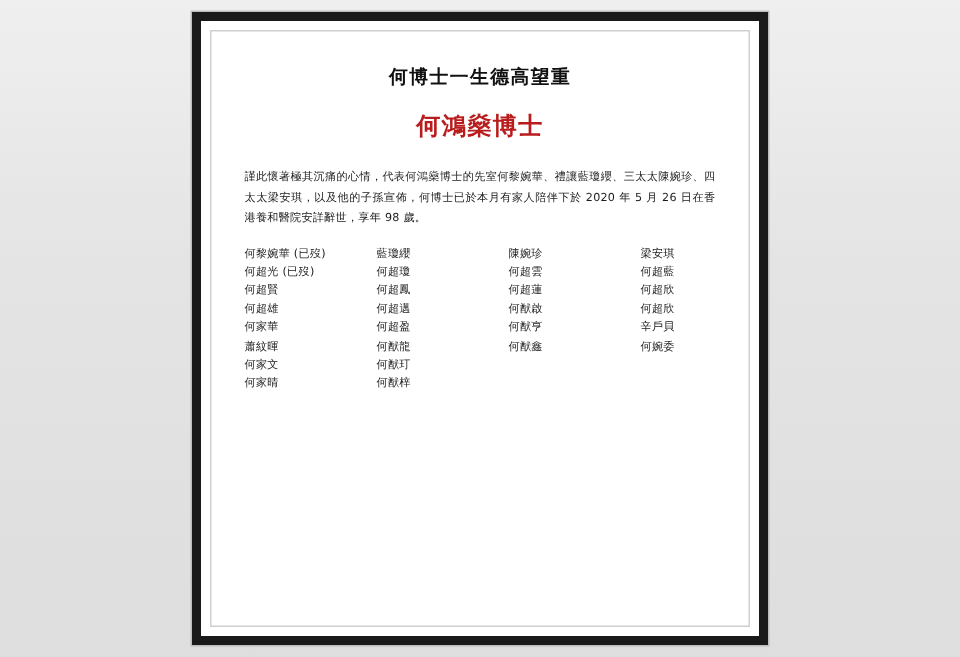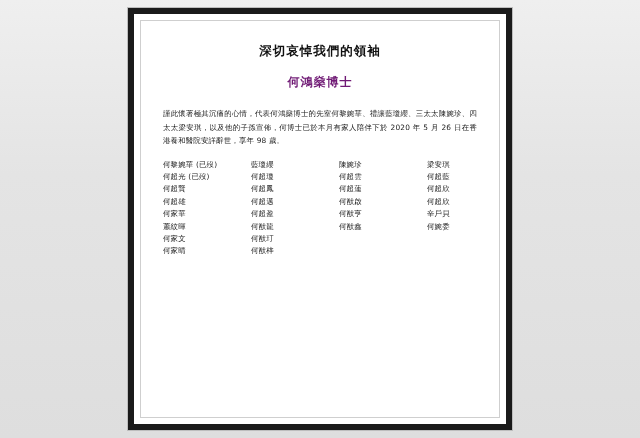--- a/index.html
+++ b/index.html
@@ -50,24 +50,24 @@
   .headline {
     text-align: center;
     font-size: 12.5px;
     font-weight: bold;
     letter-spacing: 1px;
     color: #111;
     margin: 8px 0 0 0;
   }
   .subhead {
     text-align: center;
-    font-size: 12px;
+    font-size: 16px;
     font-weight: bold;
     letter-spacing: 1px;
-    color: #701a75;
+    color: #b91c1c;
     margin: 14px 0 0 0;
   }
   .body-block {
     margin-top: 16px;
   }
   .para {
     font-size: 7.4px;
     line-height: 13.5px;
     color: #1b1b1b;
     text-align: justify;
@@ -105,21 +105,21 @@
 </style>
 </head>
 <body>
 
 <div id="page">
   <div id="backdrop"></div>
 
   <div id="notice-frame">
     <div id="notice-inner">
 
-      <div class="headline">深切哀悼我們的領袖</div>
+      <div class="headline">何博士一生德高望重</div>
       <div class="subhead">何鴻燊博士</div>
 
       <div class="body-block">
         <p class="para indent-first">謹此懷著極其沉痛的心情，代表何鴻燊博士的先室何黎婉華、禮讓藍瓊纓、三太太陳婉珍、四太太梁安琪，以及他的子孫宣佈，何博士已於本月有家人陪伴下於 2020 年 5 月 26 日在香港養和醫院安詳辭世，享年 98 歲。</p>
       </div>
 
       <div class="names-grid">
 
         <div class="name-cell">何黎婉華 (已歿)</div>
         <div class="name-cell">藍瓊纓</div>

